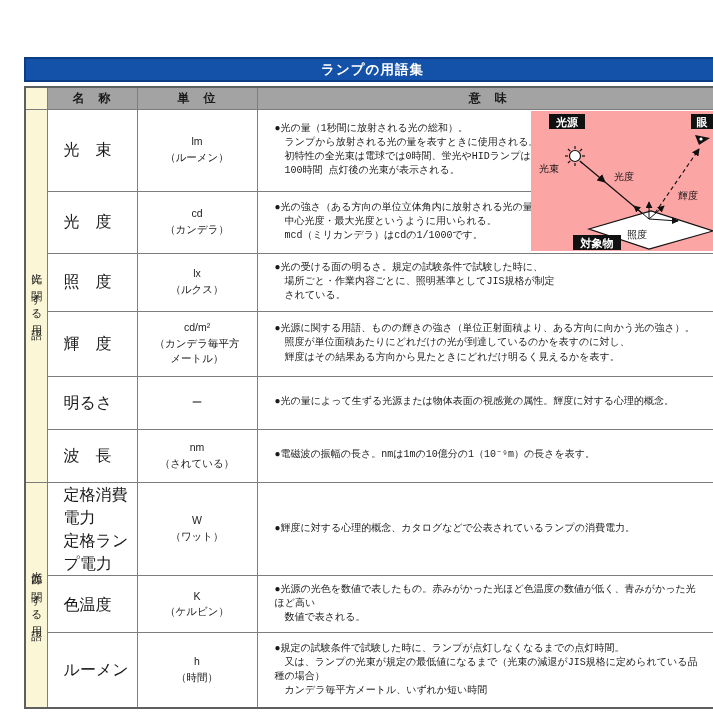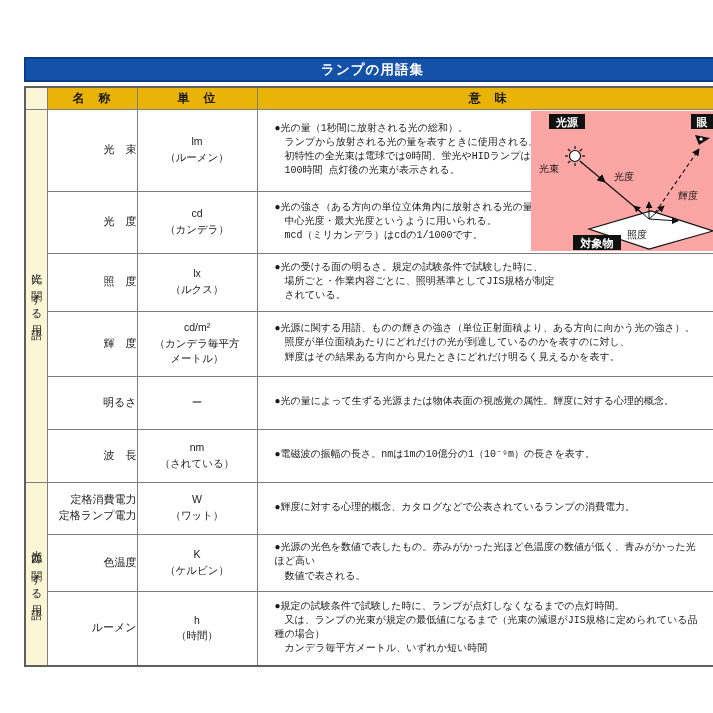--- a/index.html
+++ b/index.html
@@ -22,31 +22,31 @@
   table.glossary {
     width:697px; border-collapse:collapse; table-layout:fixed;
     border:2px solid #5f5f5f;
   }
   table.glossary col.c-side { width:22px; }
   table.glossary col.c-name { width:90px; }
   table.glossary col.c-unit { width:120px; }
   table.glossary td, table.glossary th { border:1px solid #7d7d7d; vertical-align:middle; }
 
   th.hd {
-    background:#eab308; font-size:12px; font-weight:bold;
+    background:#a3a3a3; font-size:12px; font-weight:bold;
     text-align:center; height:22px; letter-spacing:1px;
   }
   td.side { background:#fbf6d6; text-align:center; vertical-align:middle; }
   td.side-hd { background:#fbf6d6; }
   .vtext {
     writing-mode:vertical-rl; text-orientation:upright;
     font-size:11px; letter-spacing:3px; display:inline-block;
   }
   td.name {
-    font-size:11px; text-align:right; white-space:pre-wrap; line-height:1.45;
+    font-size:16px; text-align:left; white-space:pre-wrap; line-height:1.45;padding-left:16px;
   }
   td.unit {
     font-size:10.5px; text-align:center; white-space:pre-wrap;
     line-height:1.5; padding:0 12px;
   }
   td.meaning {
     font-size:10px; line-height:1.42; white-space:pre-wrap;
     padding:4px 17px; vertical-align:middle;font-family:Liberation Mono, monospace;
   }
   

